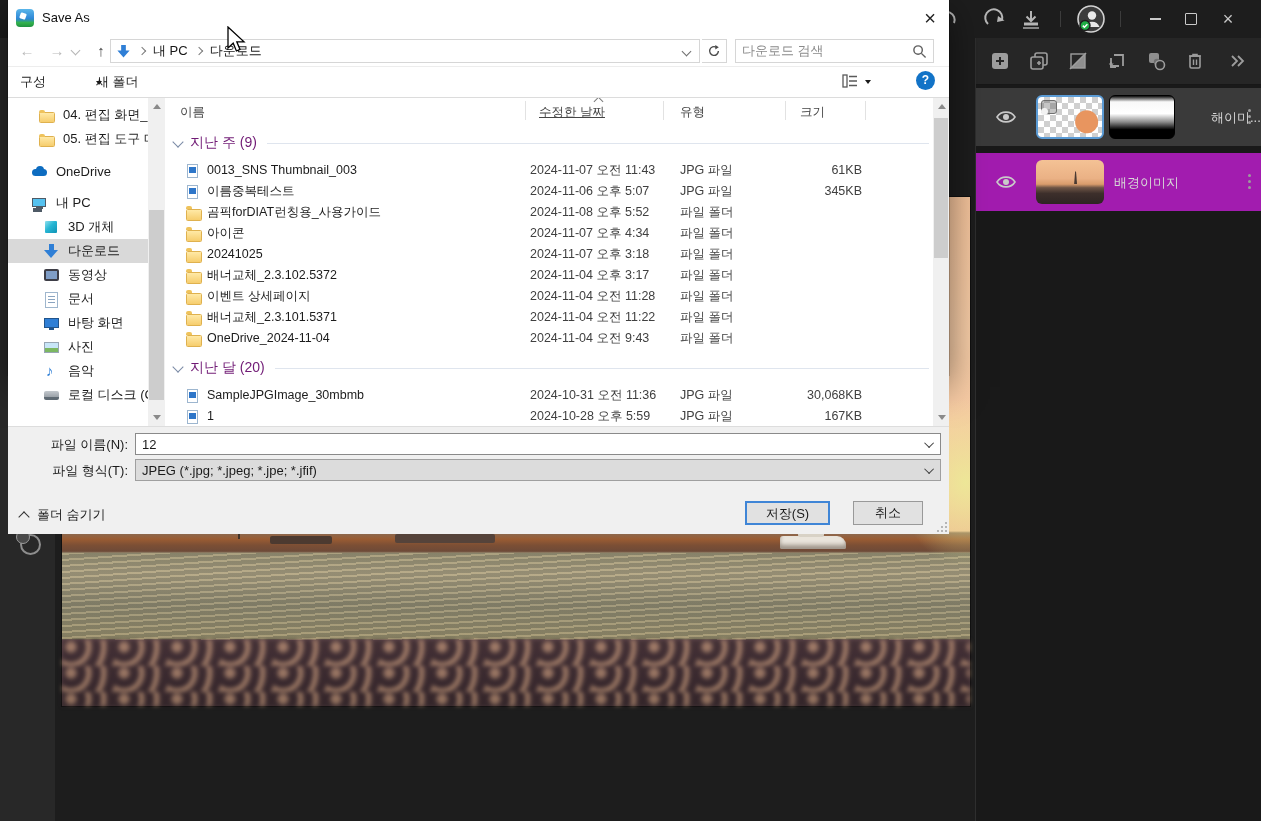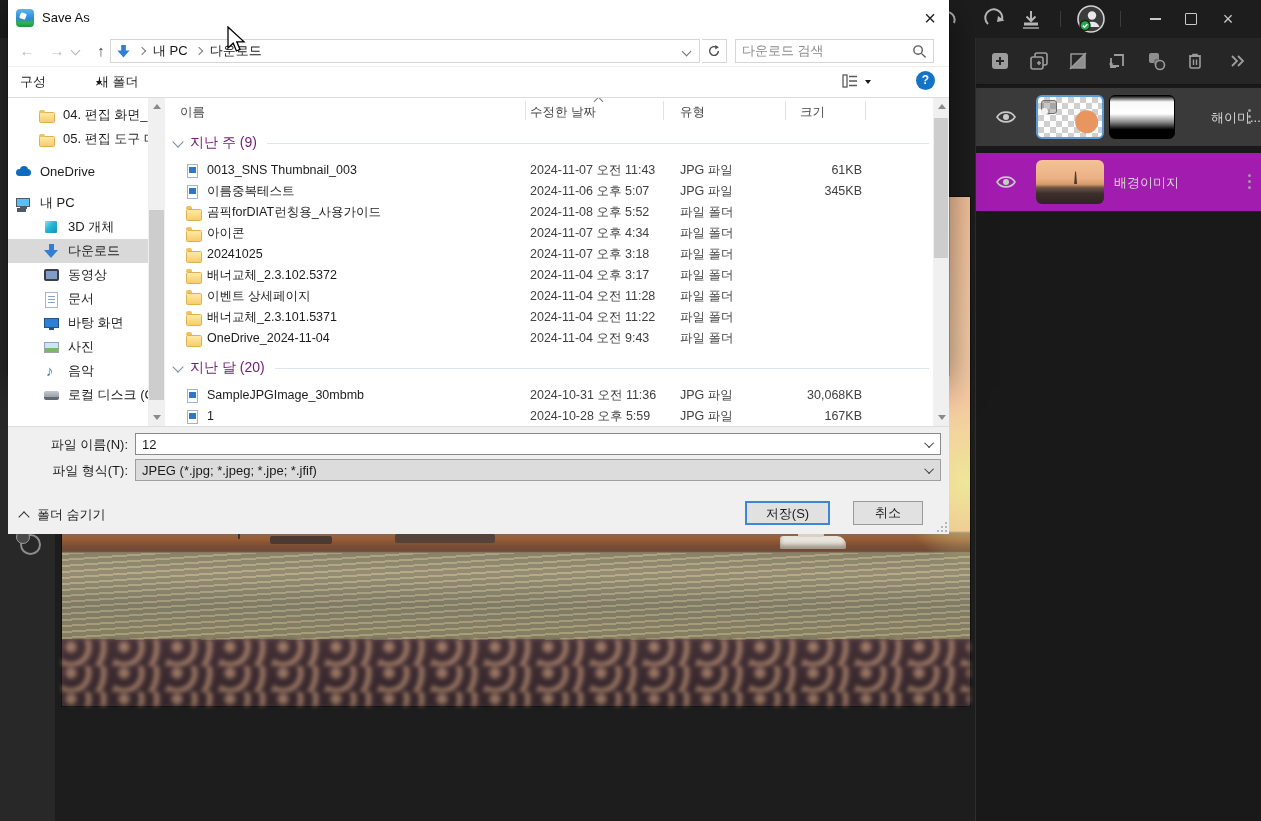--- a/index.html
+++ b/index.html
@@ -106,21 +106,21 @@
   .view-btn{position:absolute;right:78px;top:6px;display:flex;align-items:center;}
   .help-btn{position:absolute;right:14px;top:4px;width:19px;height:19px;border-radius:50%;background:#1273c7;color:#fff;
     font-size:12px;font-weight:bold;text-align:center;line-height:19px;}
   .help-btn::before{content:"?";}
 
   .d-content{position:relative;height:328px;background:#fff;}
   .d-sidebar{position:absolute;left:0;top:0;width:140px;bottom:0;overflow:hidden;padding-top:5px;box-sizing:border-box;}
   .side-item{display:flex;align-items:center;height:24px;font-size:13px;color:#1c1c1c;white-space:nowrap;}
   .side-item.sel{background:#d9d9d9;}
   .side-item.gap{margin-top:8px;}
-  .ind0{padding-left:8px;} .ind1{padding-left:36px;} .ind2{padding-left:31px;}
+  .ind0{padding-left:24px;} .ind1{padding-left:36px;} .ind2{padding-left:31px;}
   .sic{display:inline-block;width:17px;height:16px;position:relative;margin-right:7px;flex:none;}
   .sic-folder::before{content:"";position:absolute;left:0;top:5px;width:14px;height:9px;background:linear-gradient(#ffe9a6,#f6cd6d);border:1px solid #dfb14e;border-radius:1.5px;}
   .sic-folder::after{content:"";position:absolute;left:0;top:2.5px;width:6px;height:3px;background:#efc35c;border-radius:2px 2px 0 0;}
   .sic-cloud::before{content:"";position:absolute;left:0;top:6px;width:15px;height:7px;background:#0d6cc0;border-radius:6px;}
   .sic-cloud::after{content:"";position:absolute;left:4px;top:2.5px;width:8px;height:8px;background:#0d6cc0;border-radius:50%;}
   .sic-pc::before{content:"";position:absolute;left:0;top:3px;width:14px;height:9px;background:#56c2f0;border:1.2px solid #4e5a66;box-sizing:border-box;}
   .sic-pc::after{content:"";position:absolute;left:4px;top:12px;width:7px;height:2px;background:#4e5a66;box-shadow:-2px 2px 0 1px #4e5a66;}
   .sic-cube::before{content:"";position:absolute;left:1px;top:2px;width:12px;height:12px;background:linear-gradient(135deg,#8fe0ee 0%,#27b6d4 45%,#0f93b5 100%);border-radius:1px;}
   .sic-download::before{content:"";position:absolute;left:4.5px;top:1px;width:5px;height:7px;background:#2f7fd6;}
   .sic-download::after{content:"";position:absolute;left:0;top:7px;border-left:7px solid transparent;border-right:7px solid transparent;border-top:8px solid #2f7fd6;}
@@ -138,21 +138,21 @@
   .side-scroll{position:absolute;left:140px;top:0;width:17px;bottom:0;background:#f0f0f0;}
   .scroll-arrow{position:absolute;left:0;width:17px;height:17px;display:flex;align-items:center;justify-content:center;}
   .sa-up{top:0;} .sa-down{bottom:0;}
   .tri-up{width:0;height:0;border-left:4px solid transparent;border-right:4px solid transparent;border-bottom:5px solid #8a8a8a;}
   .tri-down{width:0;height:0;border-left:4px solid transparent;border-right:4px solid transparent;border-top:5px solid #8a8a8a;}
   .side-thumb{position:absolute;left:1px;width:15px;top:112px;height:190px;background:#cdcdcd;}
 
   .d-files{position:absolute;left:162px;top:0;right:16px;bottom:0;overflow:hidden;}
   .f-header{position:relative;height:26px;font-size:12.5px;color:#454545;}
   .f-header .hc{position:absolute;top:6px;}
-  .hc-name{left:10px;} .hc-date{left:360px;} .hc-type{left:510px;} .hc-size{left:630px;}
+  .hc-name{left:10px;} .hc-date{left:369px;text-decoration:underline;} .hc-type{left:510px;} .hc-size{left:630px;}
   .hsep{position:absolute;top:3px;width:1px;height:19px;background:#e2e2e2;}
   .hs1{left:355px;} .hs2{left:493px;} .hs3{left:615px;} .hs4{left:695px;}
   .sort-chev{position:absolute;left:425px;top:0px;width:6px;height:6px;border-left:1.2px solid #7a7a7a;border-bottom:1.2px solid #7a7a7a;transform:rotate(135deg);}
   .f-body{position:absolute;left:0;right:0;top:26px;bottom:0;overflow:hidden;}
   .grp{position:relative;height:22px;margin:8px 0 6px 0;display:flex;align-items:center;}
   .grp-chev{width:7px;height:7px;border-left:1.5px solid #7a8aa5;border-bottom:1.5px solid #7a8aa5;transform:rotate(-45deg);margin:0 8px 2px 4px;flex:none;}
   .grp-label{color:#701a75;font-size:14px;white-space:nowrap;}
   .grp-line{flex:1;height:1px;background:#dfe5ee;margin-left:10px;margin-right:4px;}
   .frow{position:relative;height:21px;line-height:21px;font-size:12.5px;color:#1c1c1c;}
   .fc{position:absolute;top:0;white-space:nowrap;}

